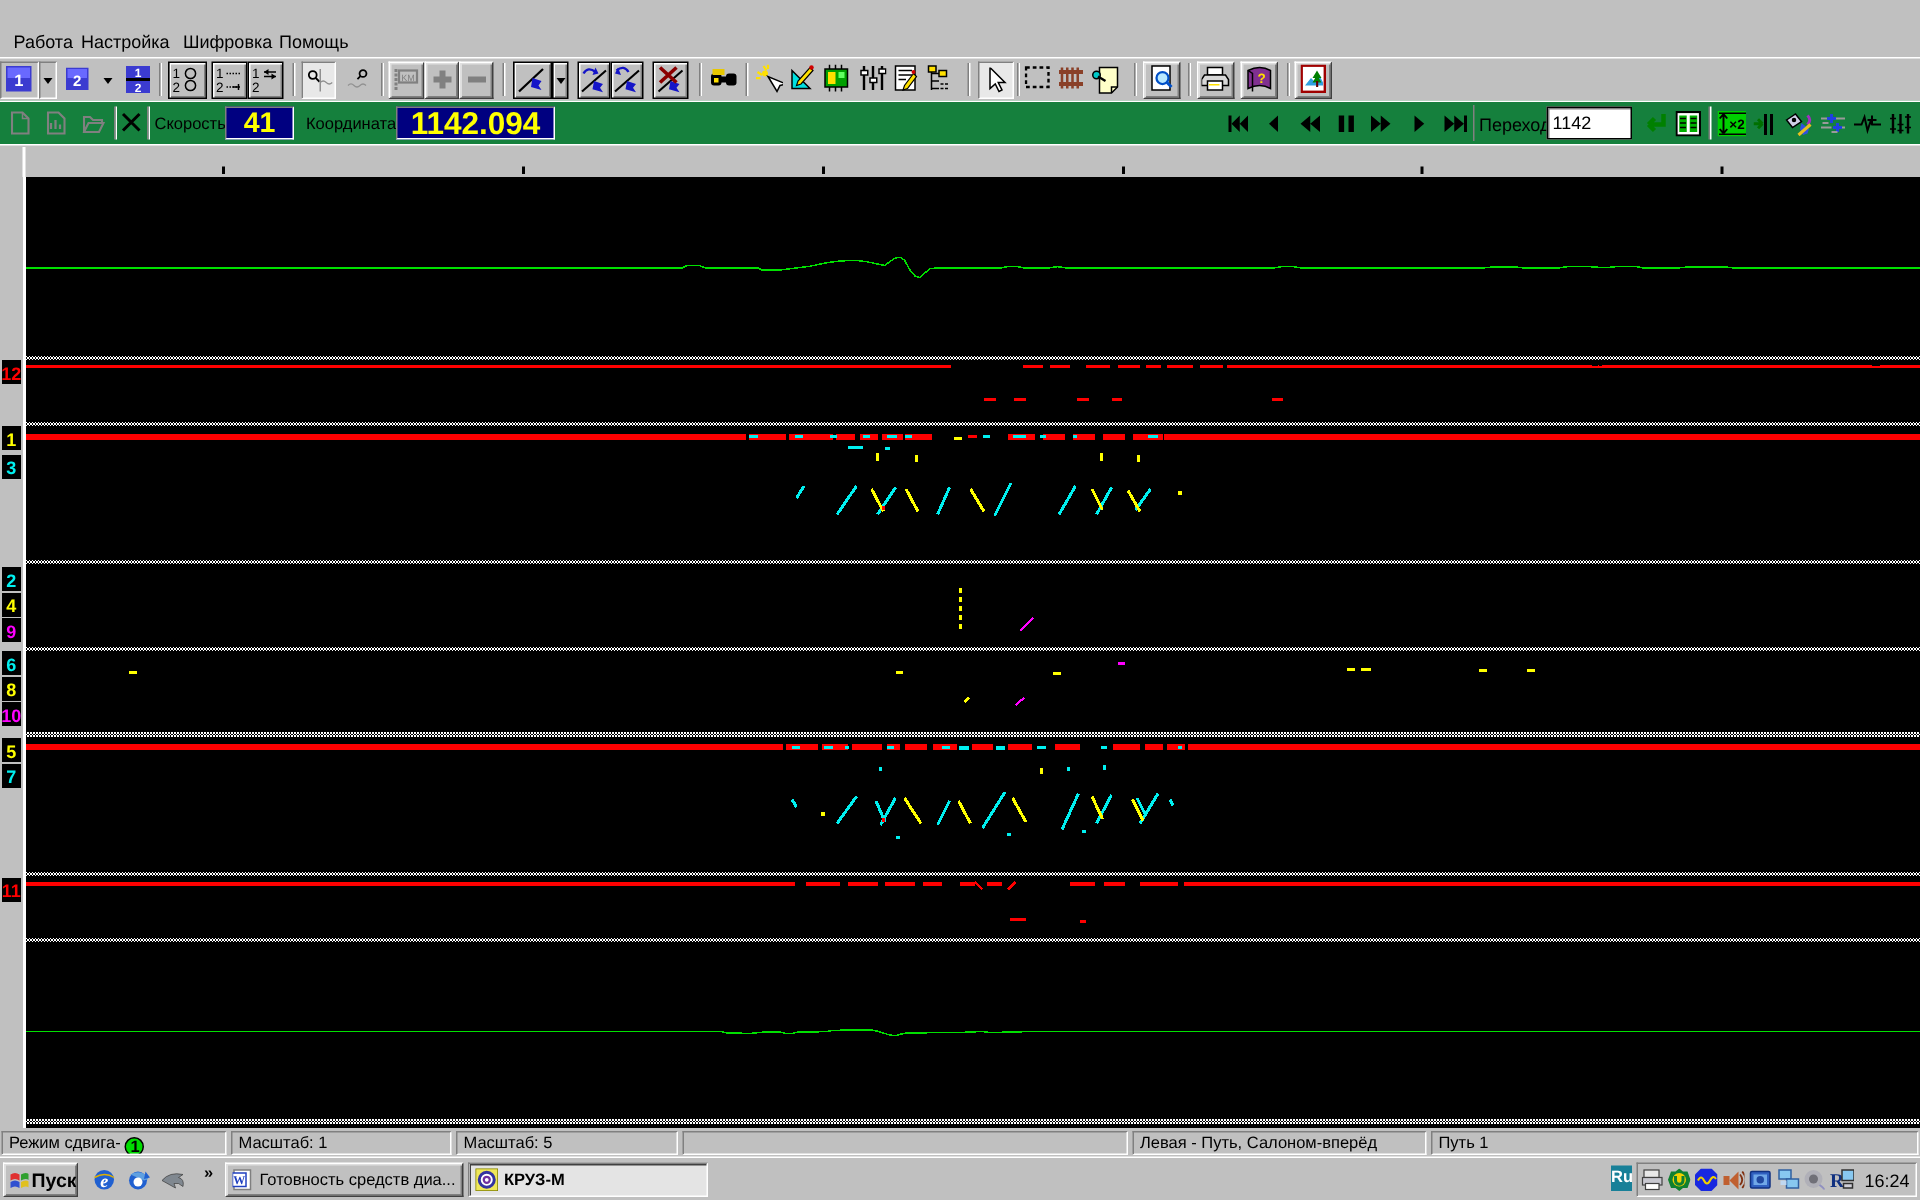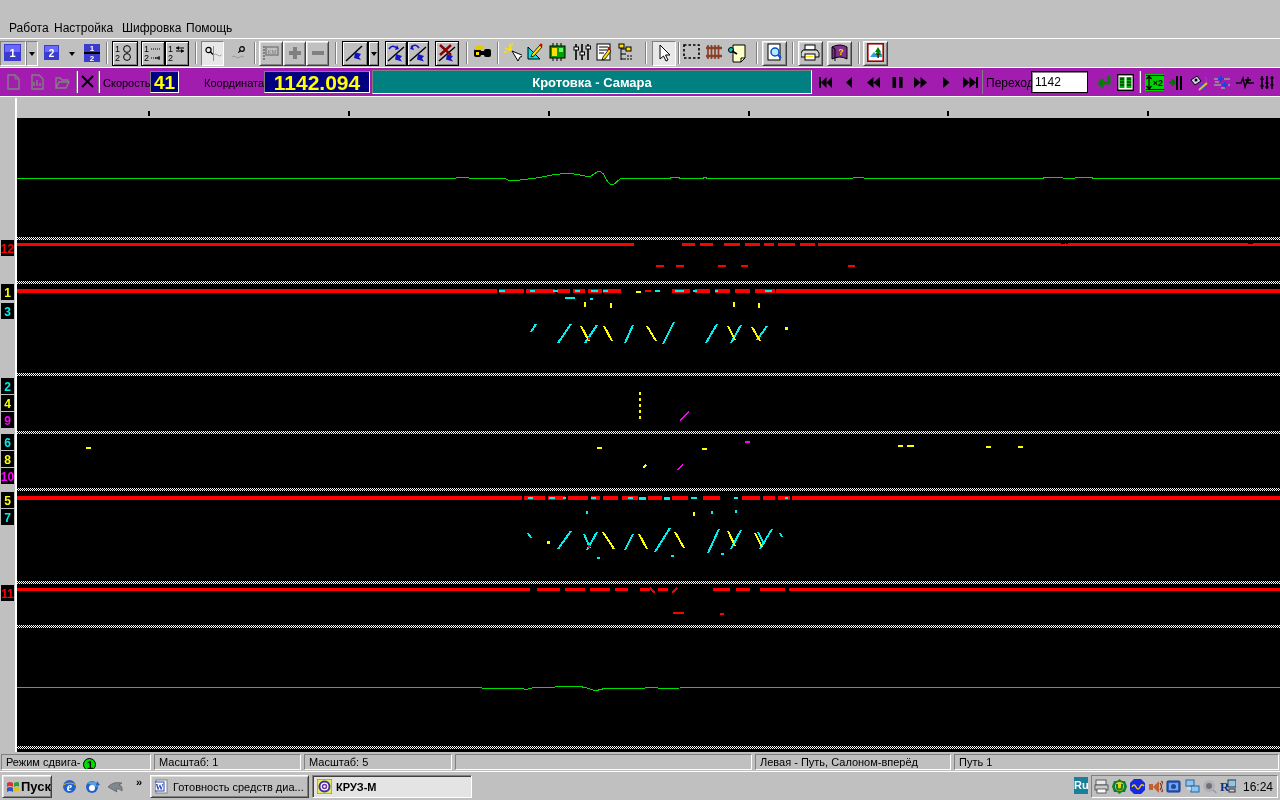--- a/index.html
+++ b/index.html
@@ -6,21 +6,21 @@
 .abs{position:absolute}
 
 #title{left:0;top:0;width:1280px;height:18px;background:linear-gradient(90deg,#0e8181 0%,#00a7b4 55%,#00c6d6 100%);}
 #title .txt{position:absolute;left:21px;top:1px;color:#fff;font-weight:bold;font-size:13px;letter-spacing:0px}
 .wbtn{position:absolute;top:2px;width:14px;height:13px;background:#c0c0c0;border:1px solid;border-color:#fff #404040 #404040 #fff;box-shadow:inset -1px -1px 0 #808080;font-size:9px;line-height:11px;text-align:center;color:#000;font-weight:bold}
 
 #menu{left:0;top:18px;width:1280px;height:20px;background:#c0c0c0;font-size:12px;color:#000}
 #menu span{position:absolute;top:3px}
 
 #tb1{left:0;top:38px;width:1280px;height:29px;background:#c0c0c0;border-top:1px solid #fff}
-#tb2{left:0;top:67px;width:1280px;height:29px;background:#a21caf;border-top:1px solid #fff}
+#tb2{left:0;top:67px;width:1280px;height:29px;background:#15803d;border-top:1px solid #fff}
 .sep{position:absolute;top:3px;width:2px;height:22px;border-left:1px solid #808080;border-right:1px solid #fff}
 .btn{position:absolute;top:2px;height:25px;background:#c0c0c0;border:1px solid;border-color:#fff #404040 #404040 #fff;box-shadow:inset 1px 1px 0 #dfdfdf,inset -1px -1px 0 #808080}
 .btnp{border-color:#808080 #fff #fff #808080;box-shadow:none}
 .flat{position:absolute;top:4px;height:20px}
 
 #ruler{left:0;top:96px;width:1280px;height:22px;background:#c0c0c0;border-top:1px solid #fff}
 #ruler i{position:absolute;top:14px;width:2px;height:5px;background:#000}
 
 #chart{left:0;top:118px;width:1280px;height:634px;background:#000}
 
@@ -247,24 +247,23 @@
       </svg>
  <svg class="abs" style="left:55px;top:7px" width="15" height="14">
         <path d="M1 13 V3 h4 l2 2 h6 v2 M1 13 l3 -6 h10 l-3 6 z" fill="none" stroke="#808080" stroke-width="1.4"></path>
       </svg>
  <div class="sep" style="left:76px"></div>
  <svg class="abs" style="left:81px;top:7px" width="13" height="13">
         <path d="M1 1 L12 12 M12 1 L1 12" stroke="#000" stroke-width="2"></path>
       </svg>
  <div class="sep" style="left:98px"></div>
  <div class="abs" style="left:103px;top:9px;font-size:11px">Скорость</div>
- <div class="navy" style="left:150px;top:3px;width:29px;height:22px;font-size:19px;line-height:21px">41</div>
+ <div class="navy" style="left:150px;top:3px;width:46px;height:22px;font-size:19px;line-height:21px">41</div>
  <div class="abs" style="left:204px;top:9px;font-size:11px">Координата</div>
  <div class="navy" style="left:264px;top:3px;width:106px;height:22px;font-size:21px;line-height:21px">1142.094</div>
- <div class="abs" style="left:372px;top:2px;width:440px;height:24px;background:#008080;border:1px solid;border-color:#808080 #fff #fff #808080;color:#fff;font-weight:bold;font-size:13px;text-align:center;line-height:23px">Кротовка - Самара</div>
  <svg class="abs" style="left:818px;top:8px" width="162" height="13">
   <rect x="1" y="1" width="2" height="11" fill="#000"></rect>
   <path d="M8.5 1 L3 6.5 L8.5 12 z M14 1 L8.5 6.5 L14 12 z" fill="#000"></path>
   <path d="M34 1 L28 6.5 L34 12 z" fill="#000"></path>
   <path d="M55.5 1 L49 6.5 L55.5 12 z M62 1 L55.5 6.5 L62 12 z" fill="#000"></path>
   <rect x="74.5" y="1" width="3.6" height="11" fill="#000"></rect>
         <rect x="81" y="1" width="3.6" height="11" fill="#000"></rect>
   <path d="M96 1 L102.5 6.5 L96 12 z M102.5 1 L109 6.5 L102.5 12 z" fill="#000"></path>
   <path d="M125 1 L131.5 6.5 L125 12 z" fill="#000"></path>
   <path d="M145 1 L151.5 6.5 L145 12 z M151.5 1 L158 6.5 L151.5 12 z" fill="#000"></path>

